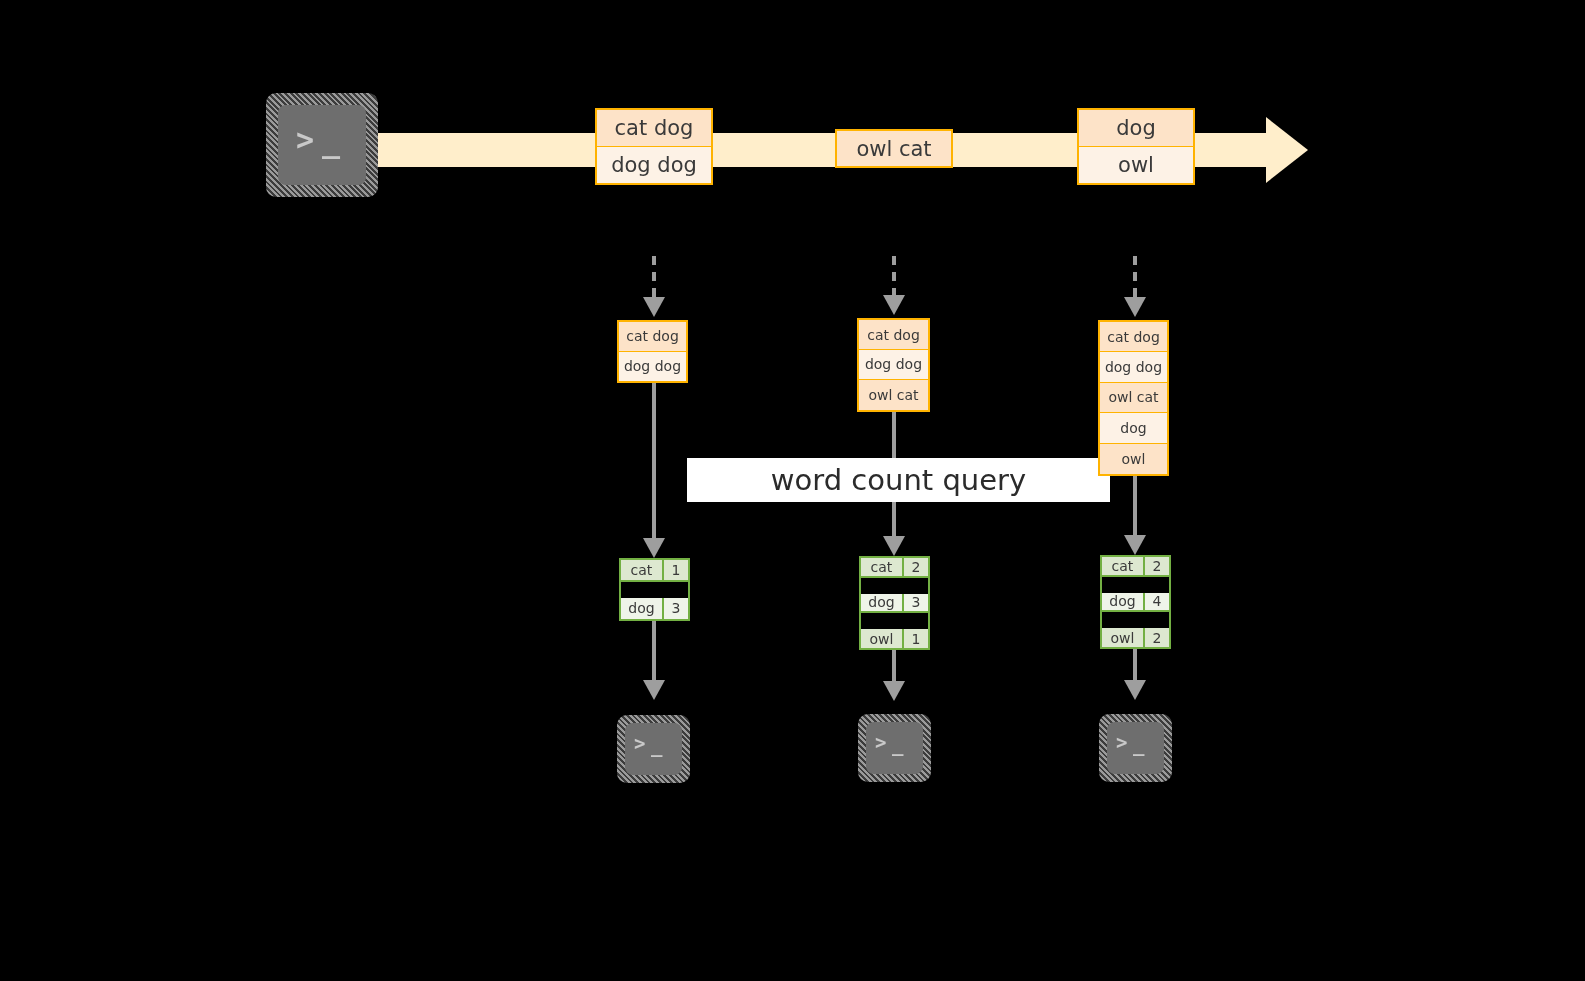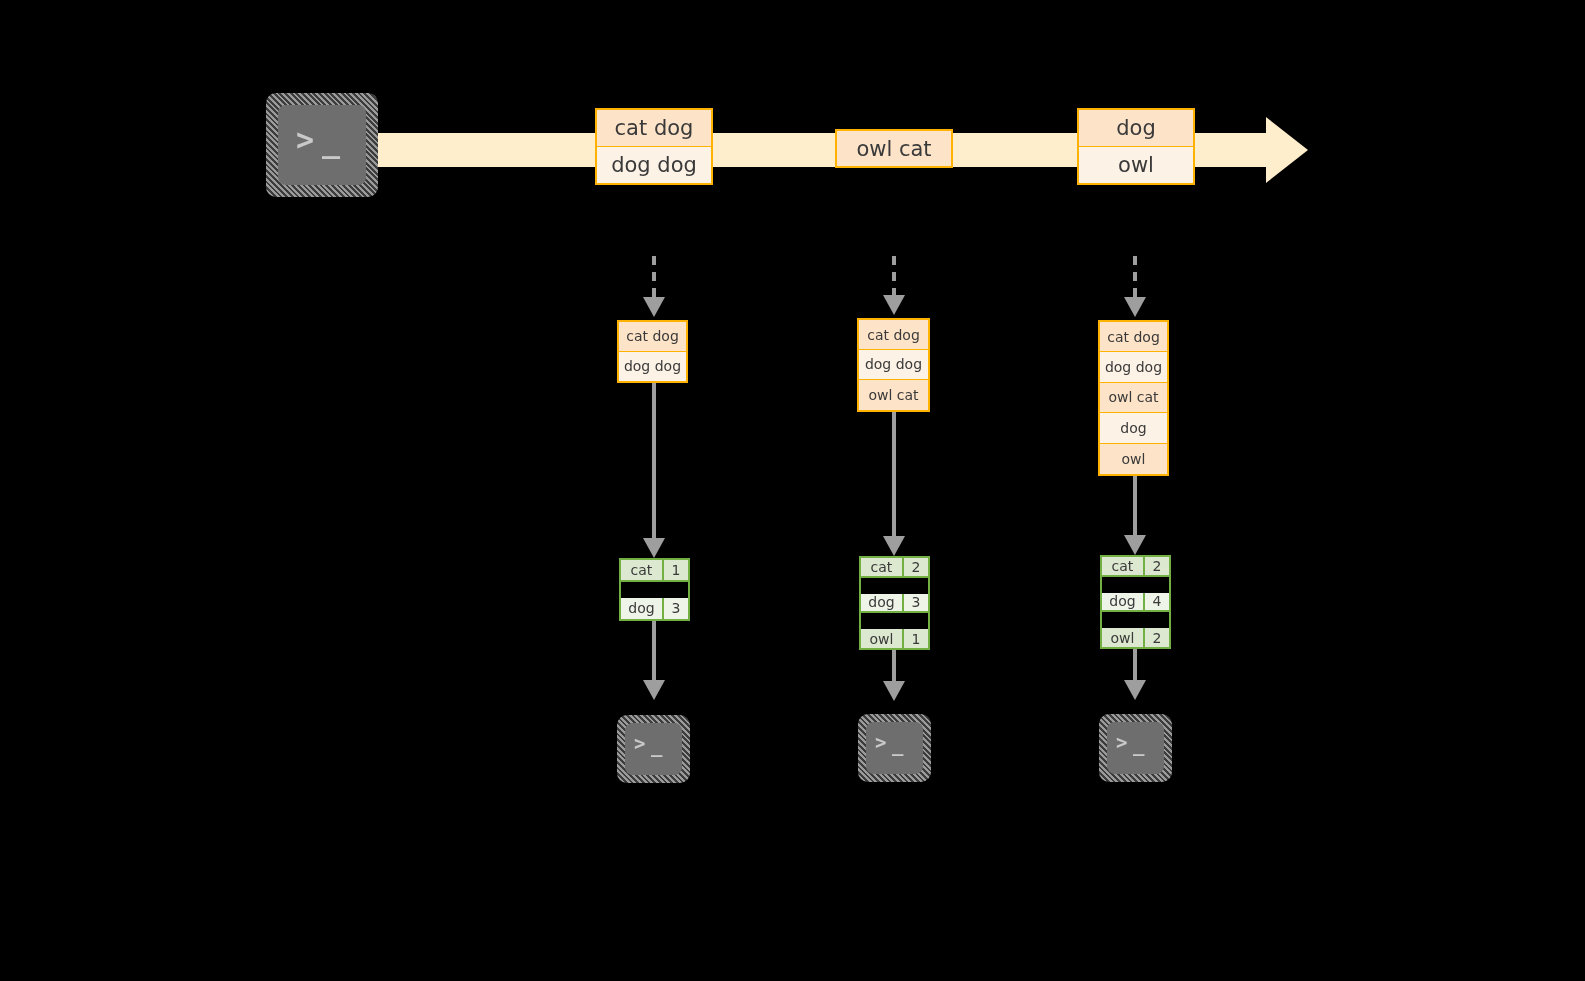--- a/index.html
+++ b/index.html
@@ -162,20 +162,23 @@
 
   <div class="vline" style="left:652px;top:383px;height:158px;"></div>
   <div class="vhead" style="left:643px;top:538px;"></div>
 
   <div class="vline" style="left:892px;top:411px;height:130px;"></div>
   <div class="vhead" style="left:883px;top:536px;"></div>
 
   <div class="vline" style="left:1133px;top:474px;height:67px;"></div>
   <div class="vhead" style="left:1124px;top:535px;"></div>
 
+  <div class="labelband" style="left:687px;top:458px;width:423px;height:44px;">
+    <span class="txt" style="font-size:29px;">word count query</span>
+  </div>
 
   <div class="rec" style="left:617px;top:320px;width:71px;height:63px;">
     <div class="cell dark" style="height:50%;font-size:14px;">cat dog</div>
     <div class="cell light" style="height:50%;font-size:14px;">dog dog</div>
   </div>
 
   <div class="rec" style="left:857px;top:318px;width:73px;height:94px;">
     <div class="cell dark" style="height:33.34%;font-size:14px;">cat dog</div>
     <div class="cell light" style="height:33.33%;font-size:14px;">dog dog</div>
     <div class="cell dark" style="height:33.33%;font-size:14px;">owl cat</div>

